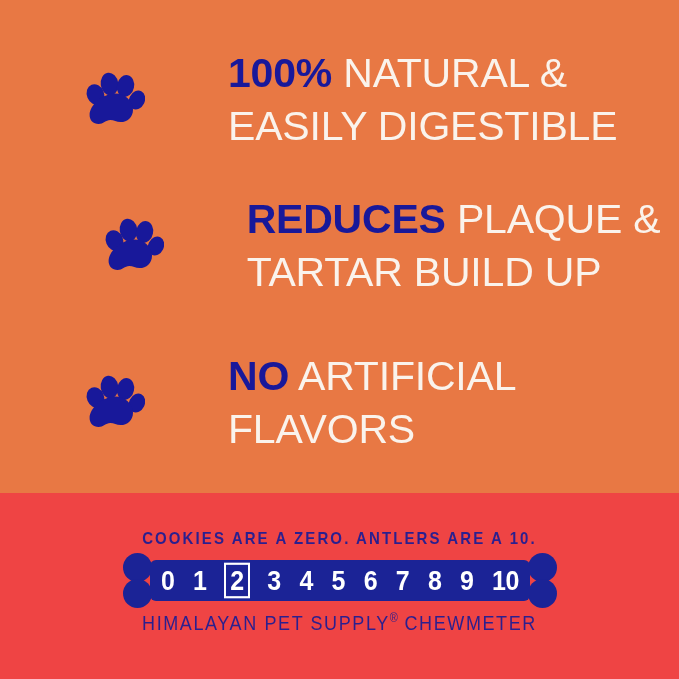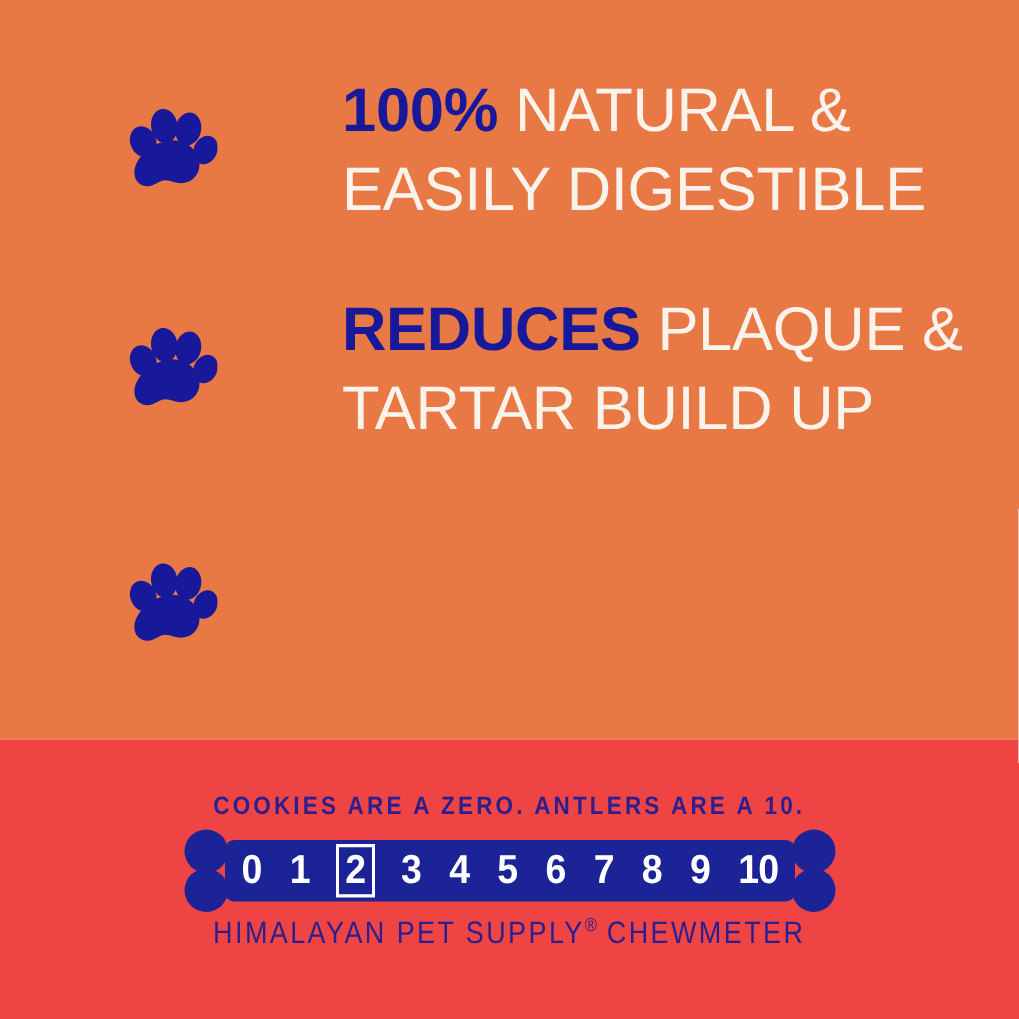--- a/index.html
+++ b/index.html
@@ -27,21 +27,21 @@
     background: #e87844;
   }
   .benefit-row {
     position: absolute;
     left: 0;
     width: 679px;
     display: flex;
     align-items: center;
   }
   .benefit-row.r1 { top: 42px;  height: 115px; }
-  .benefit-row.r2 { top: 188px; height: 115px; }
+  .benefit-row.r2 { top: 188px; height: 115px; justify-content: center; }
   .benefit-row.r3 { top: 345px; height: 115px; }
 
   .paw-cell {
     width: 228px;
     min-width: 228px;
     display: flex;
     align-items: center;
     justify-content: center;
   }
   .paw-icon {
@@ -201,20 +201,22 @@
     <div class="benefit-row r3">
       <div class="paw-cell">
         <svg class="paw-icon" viewBox="0 0 62 58" xmlns="http://www.w3.org/2000/svg" aria-hidden="true">
           <ellipse cx="12.5" cy="23.5" rx="8.6" ry="10.6" transform="rotate(-22 12.5 23.5)" fill="#18189a"></ellipse>
           <ellipse cx="26.5" cy="13.0" rx="8.8" ry="11.4" transform="rotate(-8 26.5 13)" fill="#18189a"></ellipse>
           <ellipse cx="42.5" cy="15.0" rx="8.6" ry="11.0" transform="rotate(12 42.5 15)" fill="#18189a"></ellipse>
           <ellipse cx="54.0" cy="29.0" rx="7.8" ry="9.8" transform="rotate(26 54 29)" fill="#18189a"></ellipse>
           <path d="M32.5 22.5c9.2 0 17.5 7.4 17.5 16.2 0 7.4-5.6 12.4-12.4 12.4-4.2 0-6.6-2.0-10.4-2.0-4.4 0-7.0 4.0-11.6 4.0-5.4 0-9.0-3.8-9.0-9.0 0-10.6 13.6-21.6 25.9-21.6z" fill="#18189a"></path>
         </svg>
       </div>
+      <div class="benefit-text"><span class="hl">NO</span><span> ARTIFICIAL
+FLAVORS</span></div>
     </div>
 
   </section>
 
   <section class="chewmeter-panel">
 
     <div class="chew-caption">COOKIES ARE A ZERO. ANTLERS ARE A 10.</div>
 
     <div class="bone">
       <div class="bone-bulb l-top"></div>

